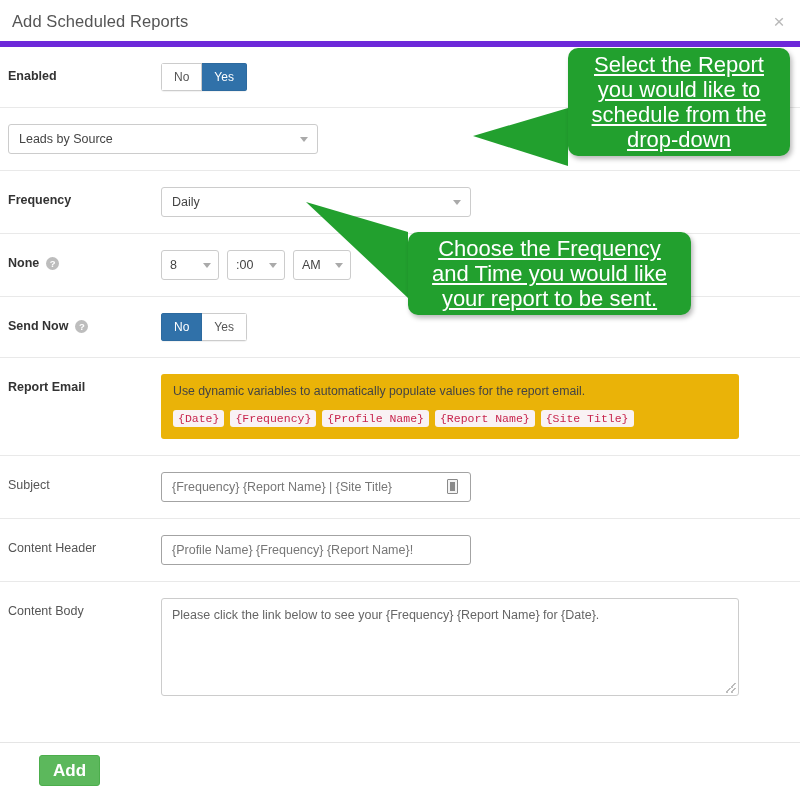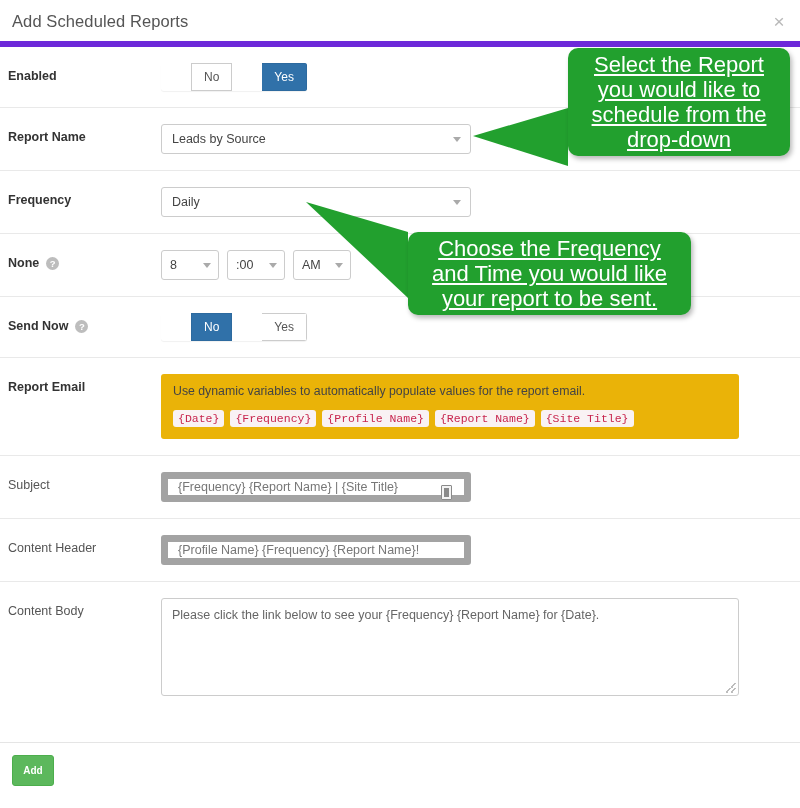--- a/index.html
+++ b/index.html
@@ -63,21 +63,21 @@
     font-weight: bold; cursor: pointer;
   }
 
   
   .toggle { display:inline-flex; border-radius: 3px; overflow:hidden; box-shadow: 0 1px 1px rgba(0,0,0,.06); }
   .toggle-btn {
     min-width: 38px; height: 28px;
     display: flex; align-items: center; justify-content: center;
     font-size: 12px; padding: 0 12px;
     border: 1px solid #ccc;
-    background: #fff; color: #555; cursor: pointer; margin-left: 30px;
+    background: #fff; color: #555; cursor: pointer;
   }
   .toggle-btn + .toggle-btn { border-left: none; }
   .toggle-btn.active { background: #3071a9; border-color:#2d6a9f; color: #fff; }
 
   
   .select {
     position: relative;
     height: 30px; width: 310px;
     border: 1px solid #ccc; border-radius: 3px;
     background: #fff;
@@ -92,21 +92,21 @@
     border-right: 4px solid transparent;
     border-top: 5px solid #aaa;
   }
   .select.small { width: 58px; padding: 0 20px 0 8px; }
   .select.small .caret { right: 7px; }
 
   .time-group { display: flex; gap: 8px; }
 
   .textinput {
     height: 30px; width: 310px;
-    border: 7px solid #a3a3a3; border-radius: 3px;
+    border: 1px solid #a3a3a3; border-radius: 3px;
     background: #fff;
     display: flex; align-items: center;
     padding: 0 10px;
     font-size: 12.5px; color: #777; cursor: text;
     position: relative;
   }
 
   .subject-icon {
     position: absolute; right: 12px; top: 6px;
     width: 11px; height: 15px;
@@ -166,22 +166,22 @@
     position: absolute; left: 0; right: 0; bottom: 0;
     height: 66px;
     border-top: 1px solid #e5e5e5;
     padding: 12px;
   }
   .btn-add {
     display:inline-flex; align-items:center; justify-content:center;
     min-width: 42px; height: 31px;
     background: #5cb85c; border: 1px solid #4cae4c;
     border-radius: 3px; color: #fff;
-    font-size: 10px; font-weight: bold;
-    padding: 0 4px; cursor: pointer;
+    font-size: 17px; font-weight: bold;
+    padding: 0 13px; cursor: pointer; margin-left: 27px;
   }
 
   
   .callout { position: absolute; z-index: 30; }
   .callout .bubble {
     background: #22a02e;
     border-radius: 10px;
     color: #fff;
     font-size: 22px;
     line-height: 25px;
@@ -217,21 +217,20 @@
       <div class="row-label">Enabled</div>
       <div class="row-field">
         <div class="toggle">
           <div class="toggle-btn">No</div>
           <div class="toggle-btn active">Yes</div>
         </div>
       </div>
     </div>
 
     <div class="row">
-      <div class="row-label">Report Name</div>
       <div class="row-field">
         <div class="select">
           <span>Leads by Source</span>
           <span class="caret"></span>
         </div>
       </div>
     </div>
 
     <div class="row">
       <div class="row-label">Frequency</div>

